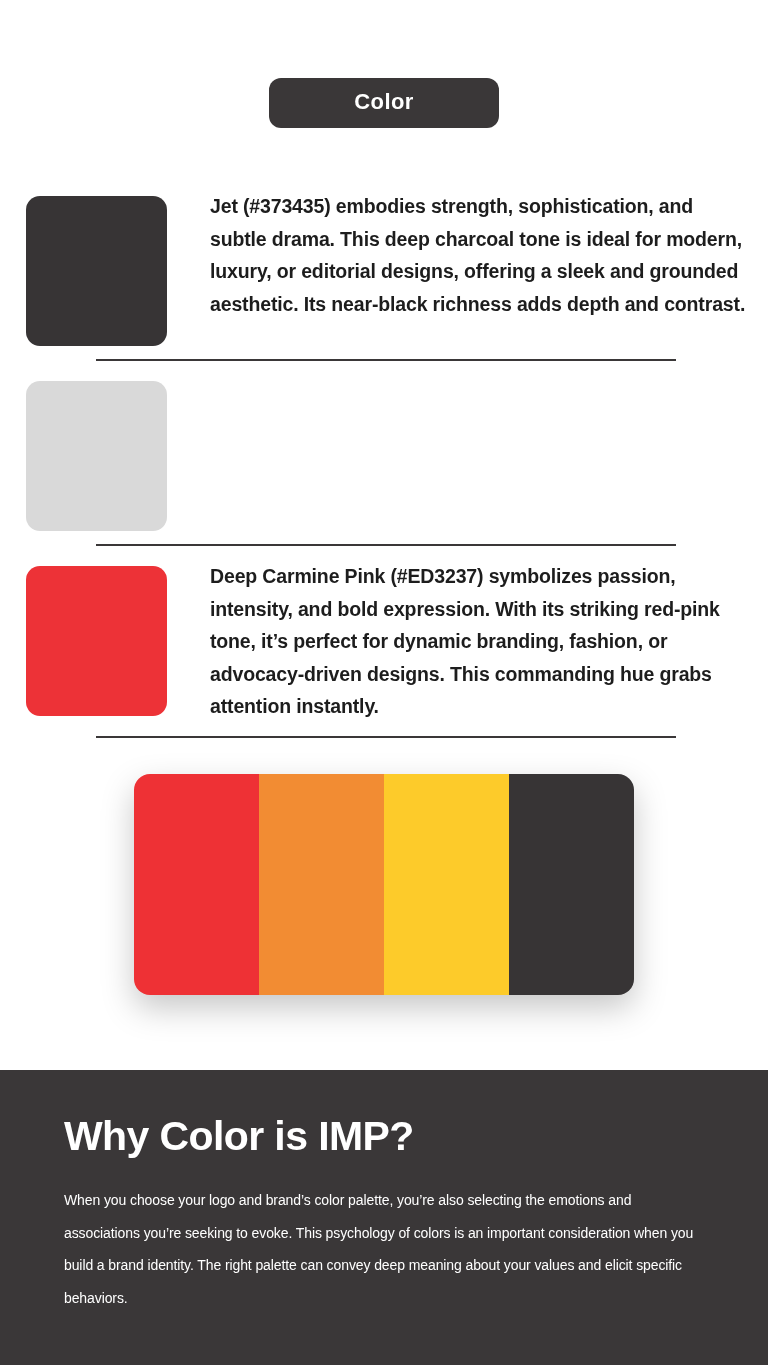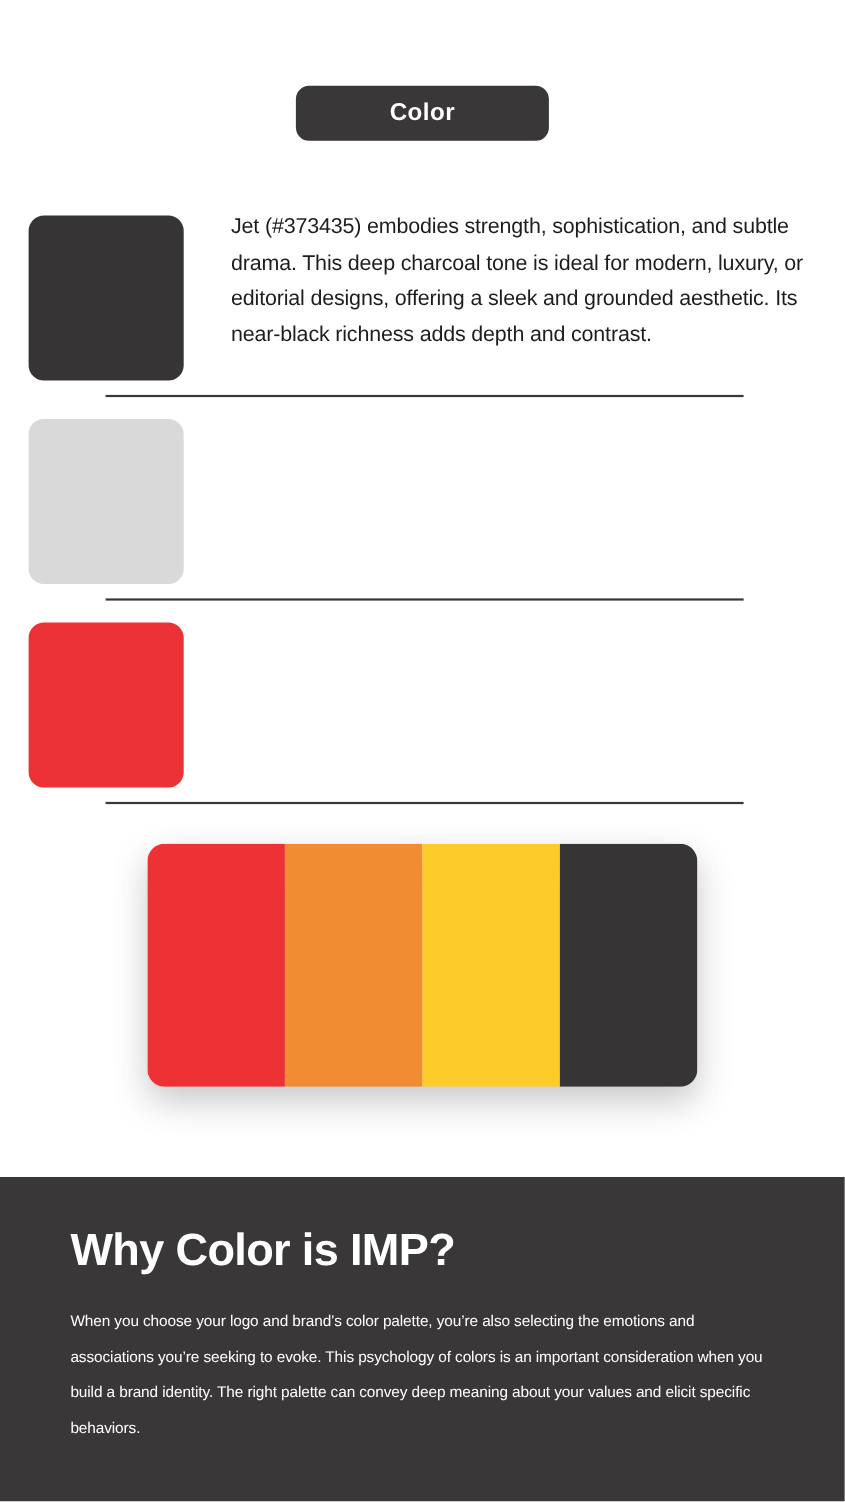--- a/index.html
+++ b/index.html
@@ -80,20 +80,21 @@
     padding-left: 43px;
     padding-right: 22px;
     padding-top: 0px;
   }
 
   .row-text p {
     font-size: 19.5px;
     line-height: 32.5px;
     color: #1d1d1d;
     letter-spacing: -0.15px;
+    font-weight: bold;
   }
 
   .divider-wrap {
     padding: 0;
     display: flex;
   }
 
   .divider {
     height: 2px;
     background: #3a3738;
@@ -191,20 +192,23 @@
     <div class="row-gap-a"></div>
     <div class="divider-wrap">
       <div class="divider"></div>
     </div>
     <div class="row-gap-b"></div>
 
     <div class="color-row">
       <div class="swatch-wrap">
         <div class="swatch" id="sw2" style="background: rgb(237, 50, 55);"></div>
       </div>
+      <div class="row-text">
+        <p>Deep Carmine Pink (#ED3237) symbolizes passion, intensity, and bold expression. With its striking red-pink tone, it’s perfect for dynamic branding, fashion, or advocacy-driven designs. This commanding hue grabs attention instantly.</p>
+      </div>
     </div>
     <div class="row-gap-a"></div>
     <div class="divider-wrap">
       <div class="divider"></div>
     </div>
 
   </div>
 
   <div class="palette-zone">
     <div class="palette-shadow">

